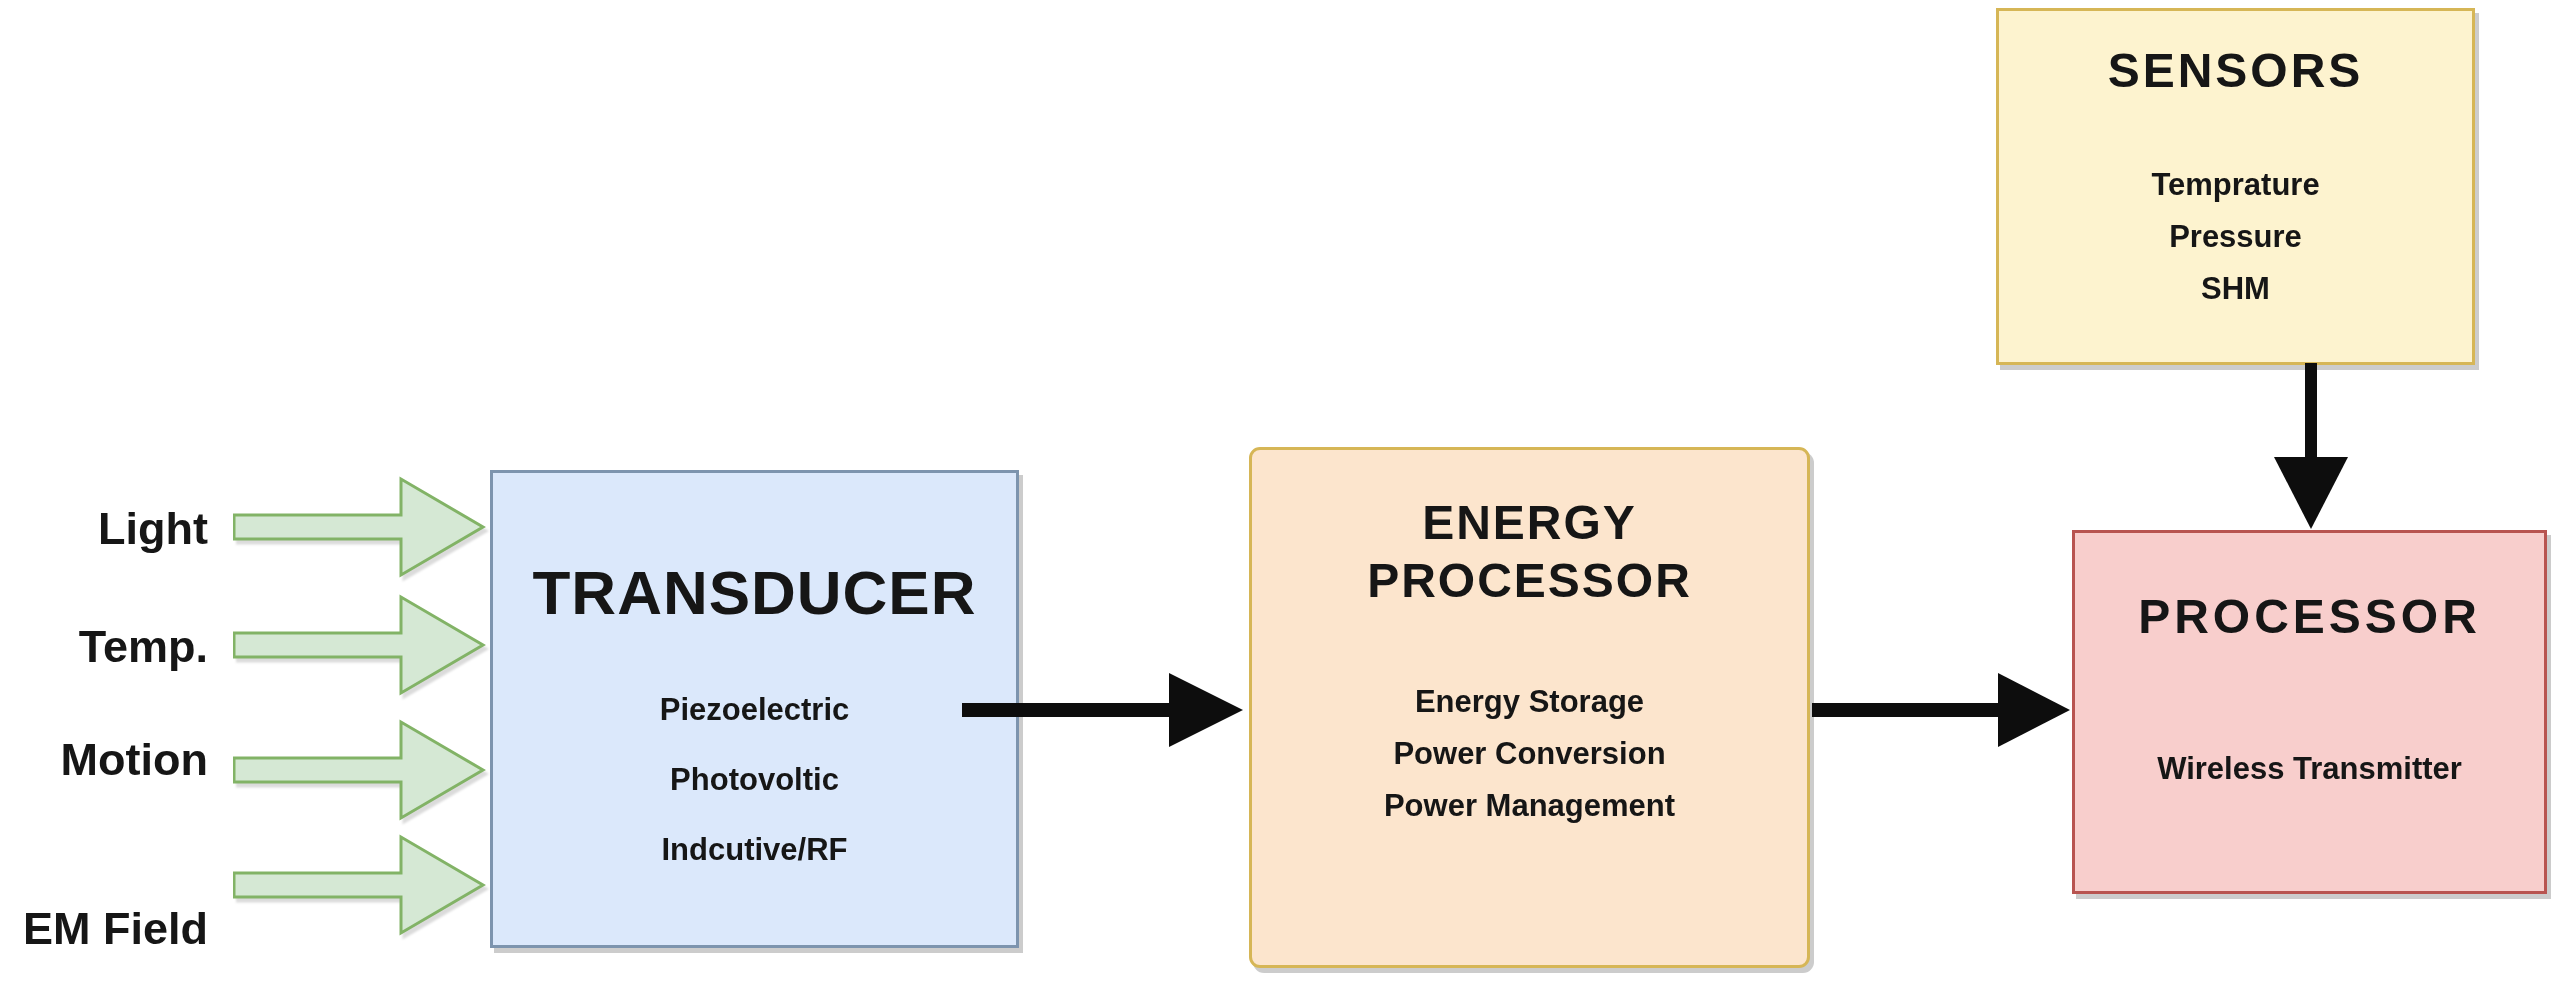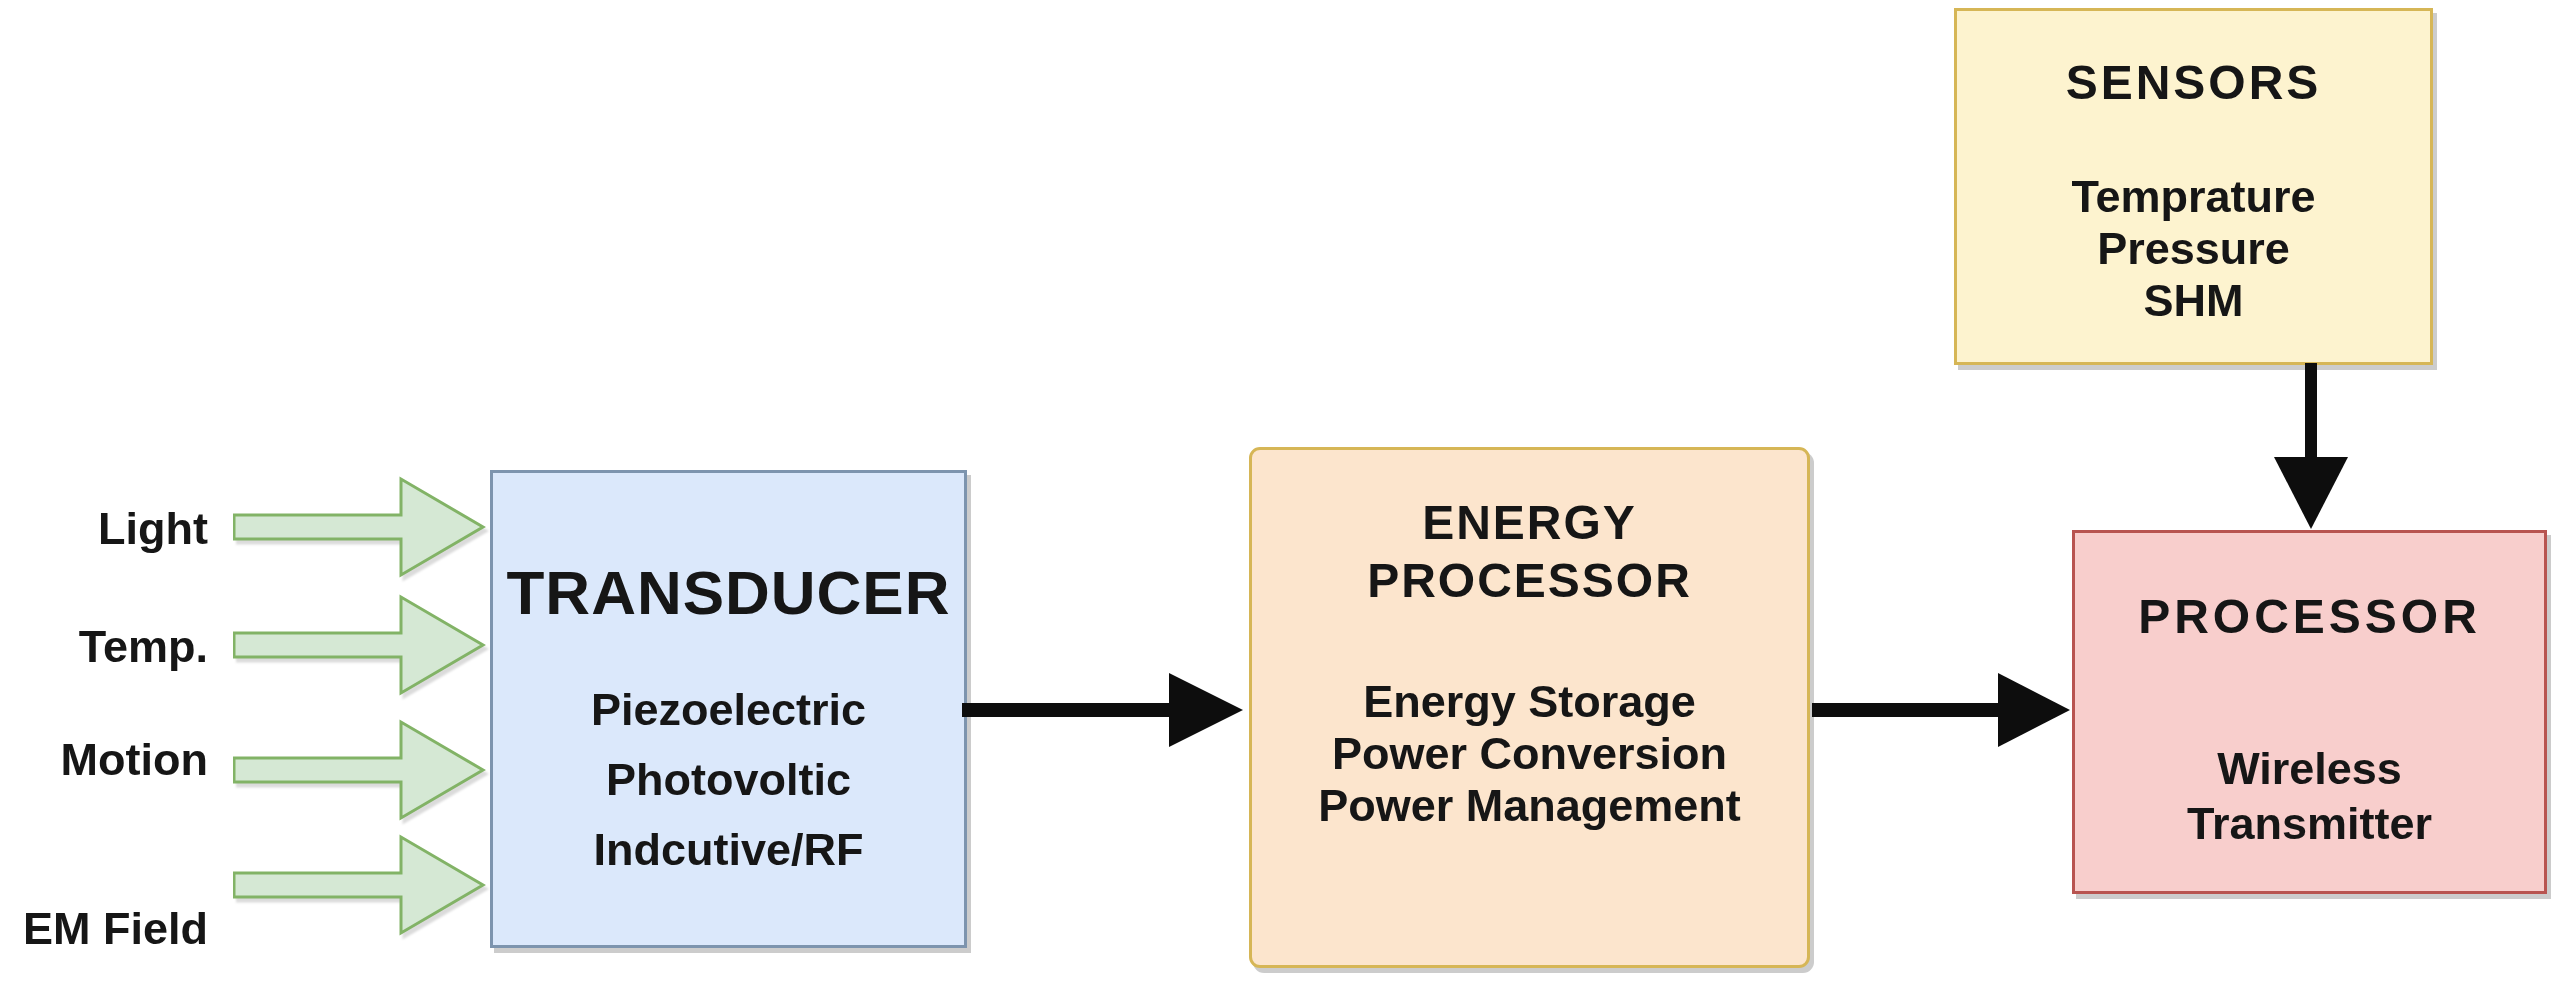--- a/index.html
+++ b/index.html
@@ -25,31 +25,31 @@
   }
   .ga-1 { top:475px; } .ga-2 { top:593px; } .ga-3 { top:718px; } .ga-4 { top:833px; }
 
   
   .box {
     position:absolute; box-sizing:border-box; border:3px solid;
     display:flex; flex-direction:column; align-items:center; text-align:center;
     box-shadow:4px 5px 0 rgba(110,110,110,0.35);
   }
   .box-title { letter-spacing:2px; }
-  .box-items { font-size:45px; }
+  .box-items { font-size:31px; }
 
-  .box-transducer { left:490px; top:470px; width:477px; height:478px; padding-top:86px; }
+  .box-transducer { left:490px; top:470px; width:529px; height:478px; padding-top:86px; }
   .box-transducer .box-title { font-size:62px; line-height:68px; letter-spacing:1px; }
   .box-transducer .box-items { margin-top:48px; line-height:70px; }
 
   .box-energy { left:1249px; top:447px; width:561px; height:521px; padding-top:44px;border-radius:11px; }
   .box-energy .box-title { font-size:48px; line-height:58px; max-width:420px; }
   .box-energy .box-items { margin-top:66px; line-height:52px; }
 
-  .box-sensors { left:1954px; top:8px; width:479px; height:357px; padding-top:44px; }
+  .box-sensors { left:1996px; top:8px; width:479px; height:357px; padding-top:32px; }
   .box-sensors .box-title { font-size:48px; line-height:56px; letter-spacing:3px; }
   .box-sensors .box-items { margin-top:60px; line-height:52px; }
 
   .box-processor { left:2072px; top:530px; width:475px; height:364px; padding-top:56px; }
   .box-processor .box-title { font-size:48px; line-height:56px; letter-spacing:4px; }
   .box-processor .box-items { margin-top:68px; line-height:55px; max-width:330px; }
 
   
   .flow-arrow { position:absolute; }
   .flow-a { left:962px;  top:668px; width:285px; height:84px; }

